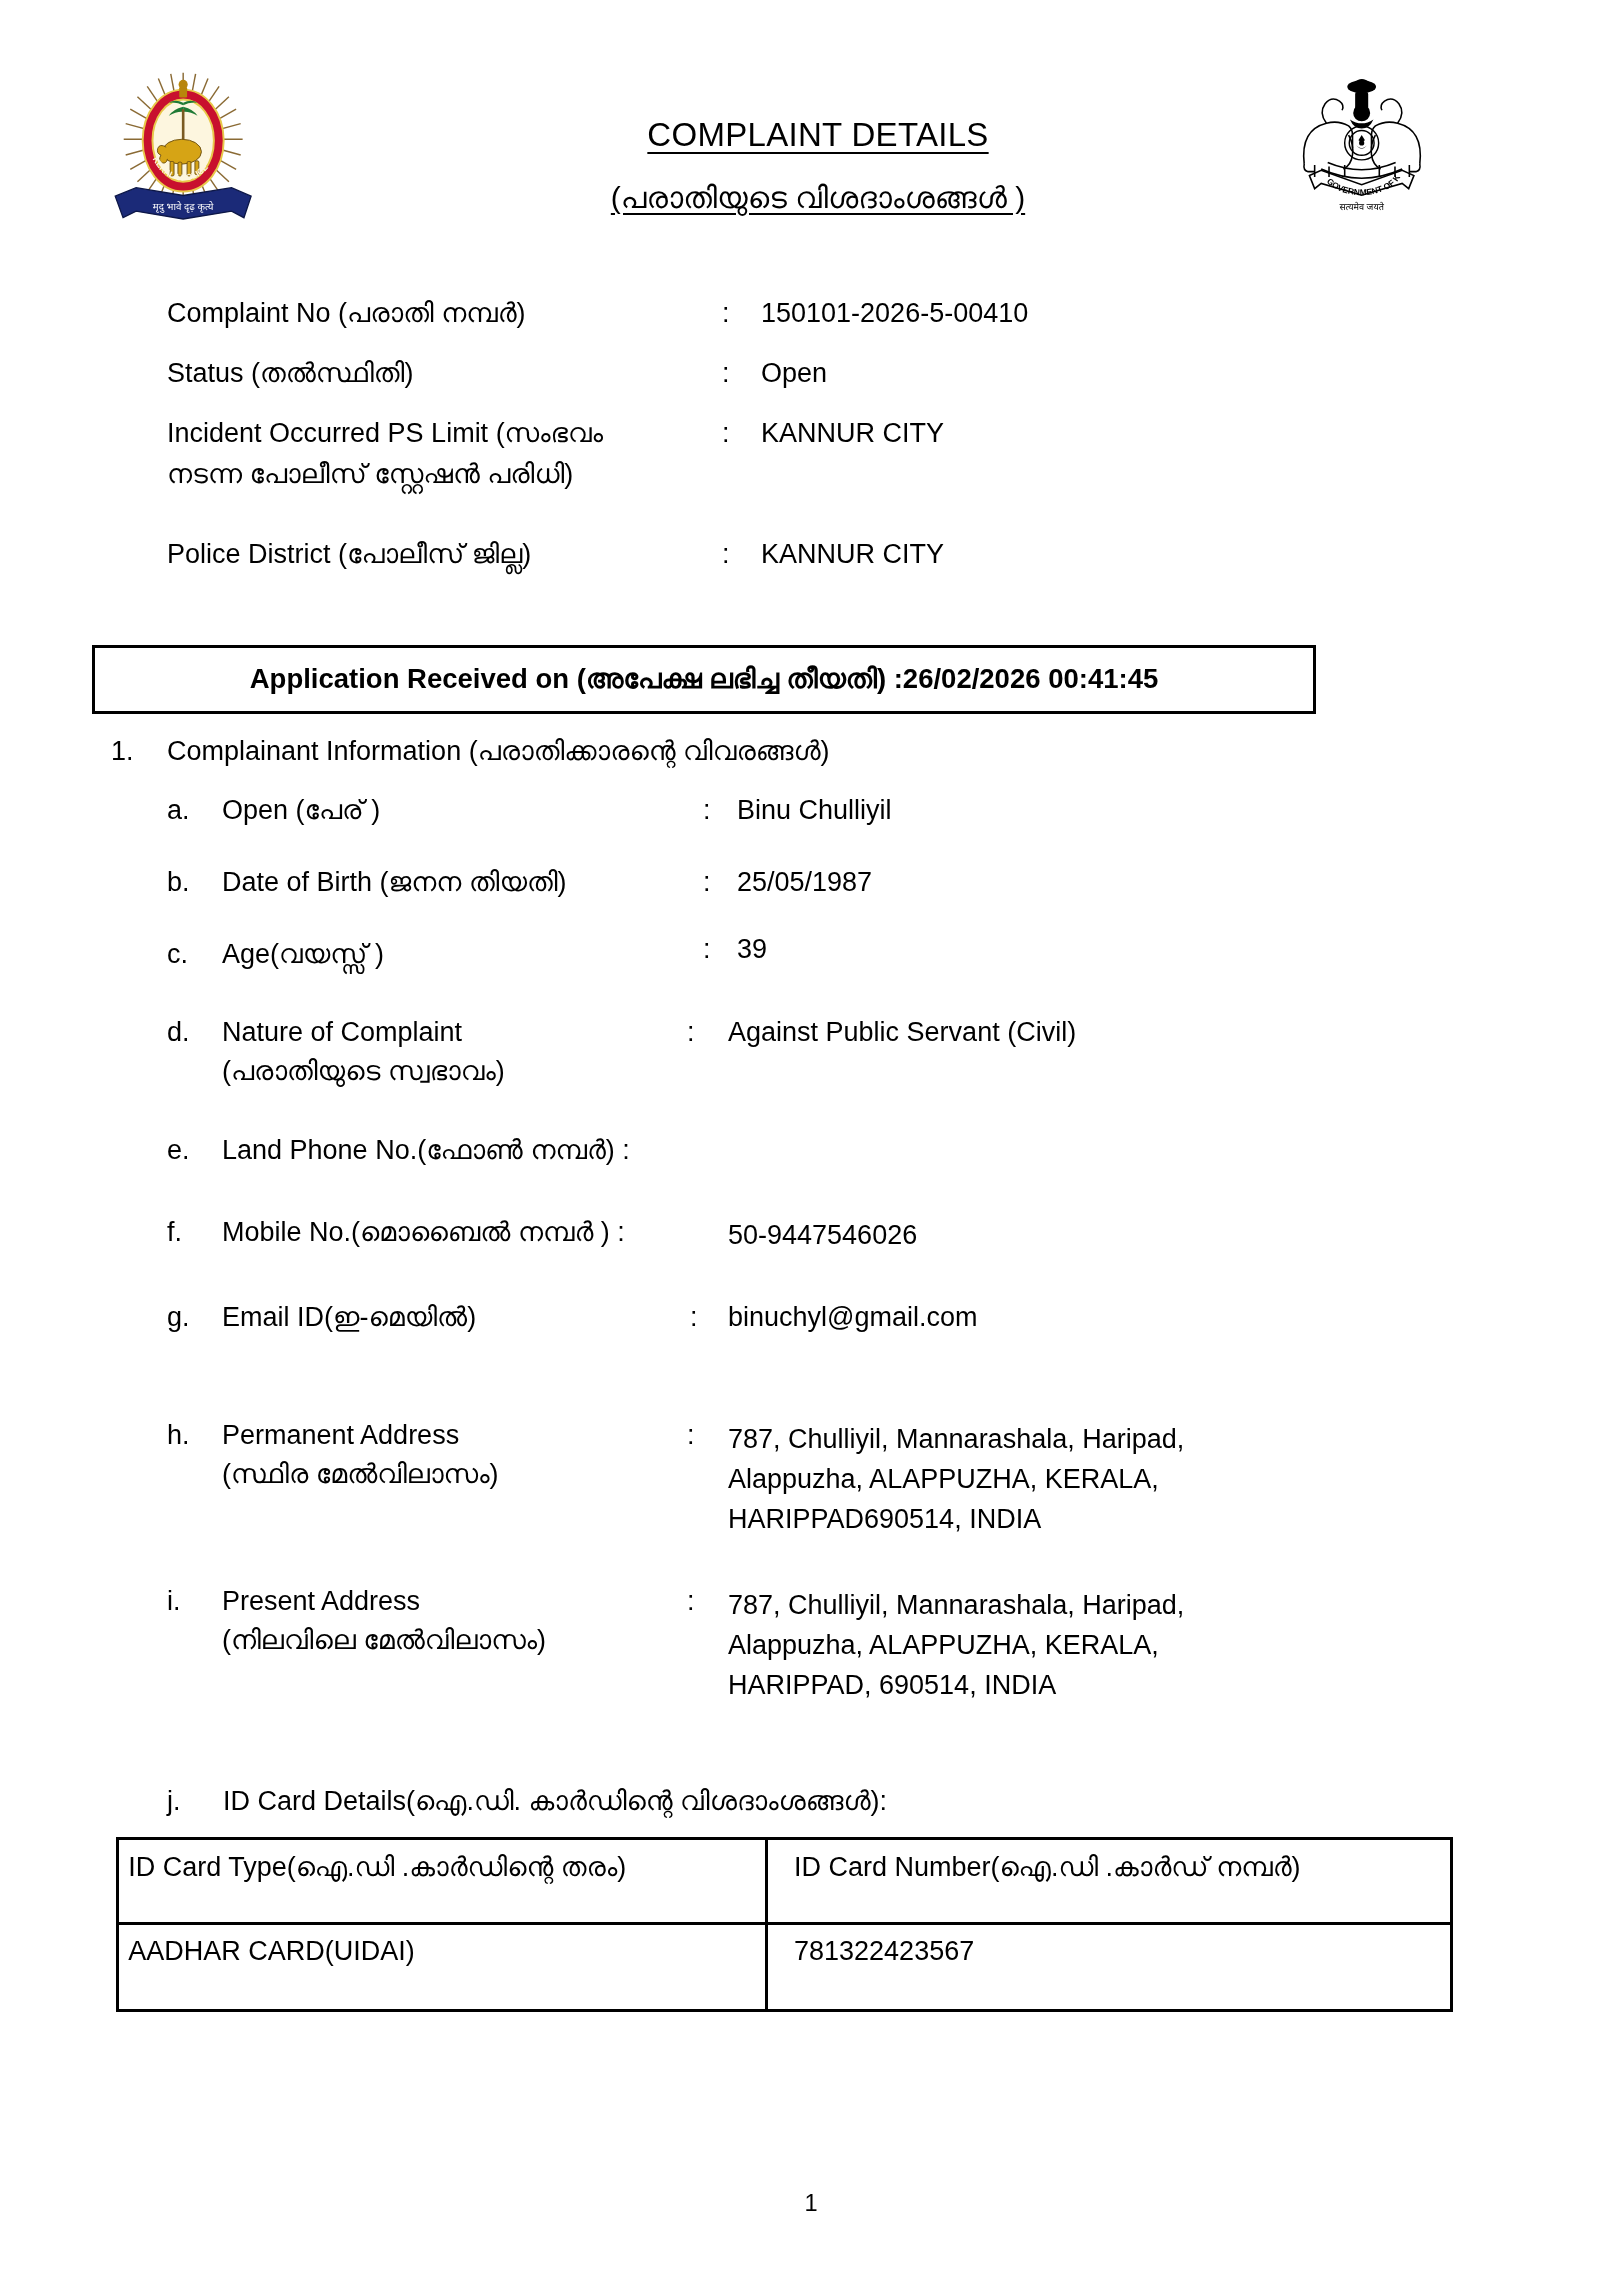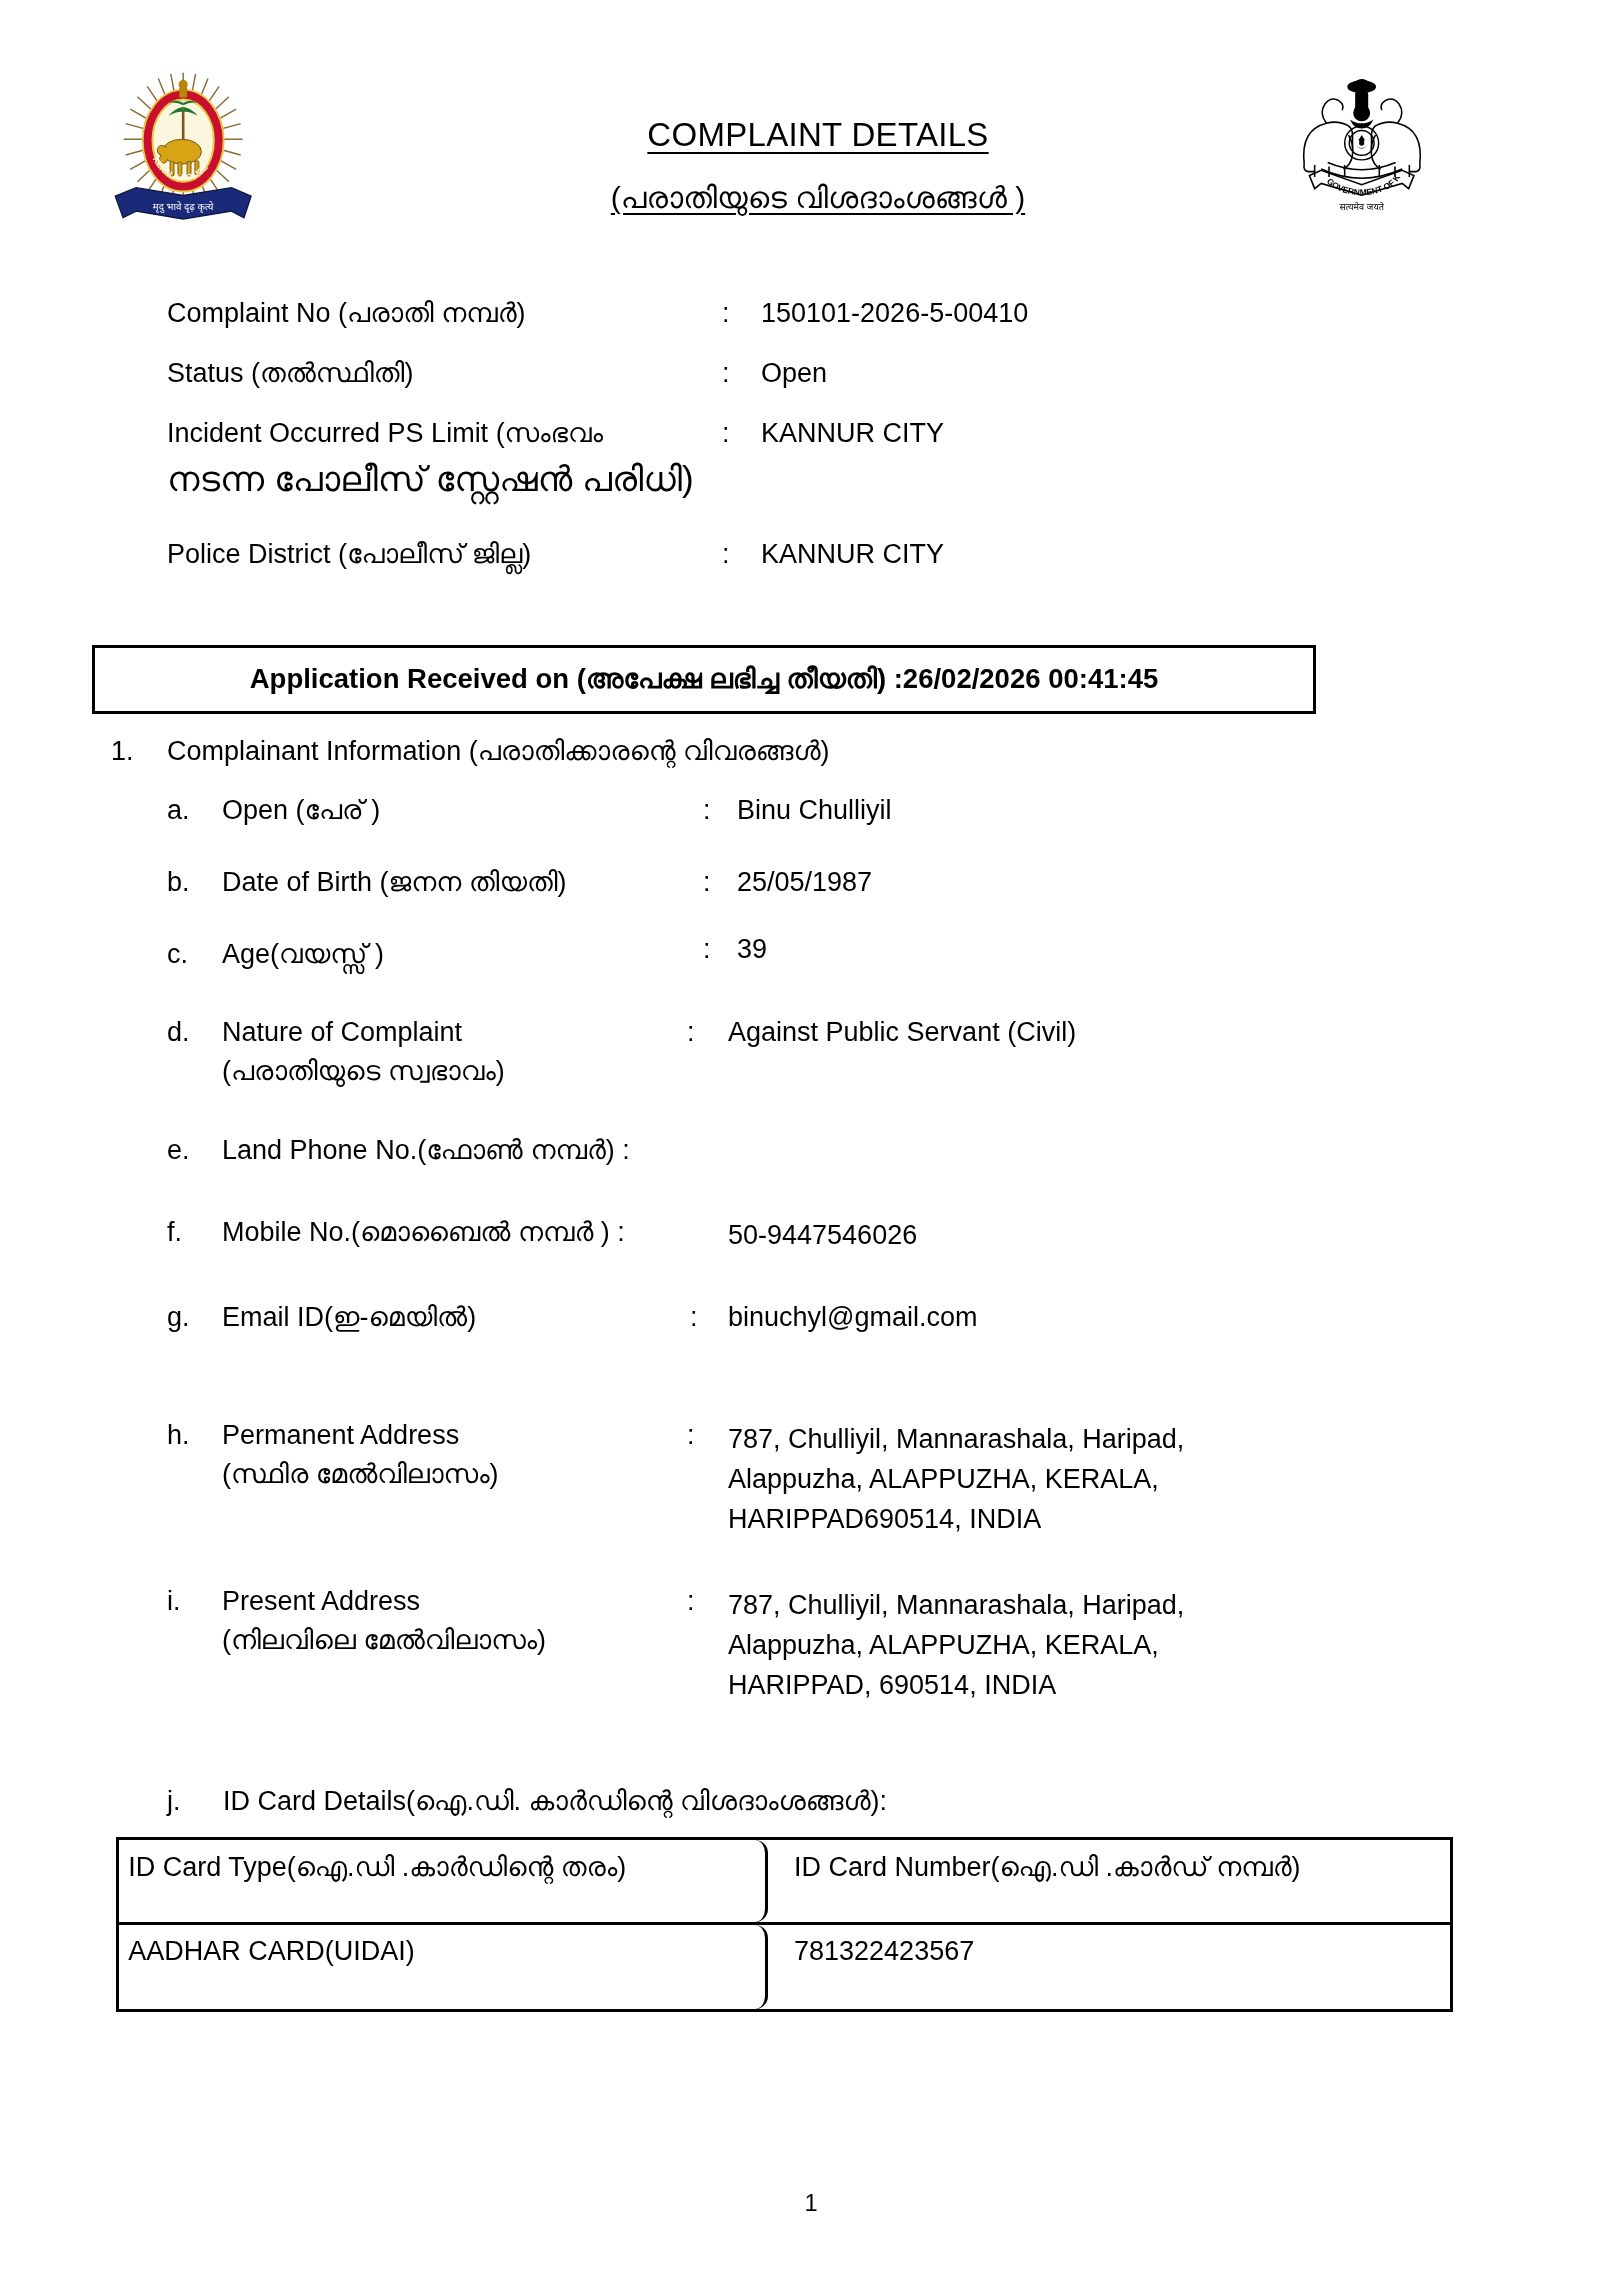--- a/index.html
+++ b/index.html
@@ -93,21 +93,21 @@
   .meta-value {
     position: absolute;
     left: 761px;
     top: 0;
     white-space: nowrap;
   }
   .meta-label-2nd {
     position: absolute;
     left: 167px;
     top: 41px;
-    font-size: 35px;
+    font-size: 27px;
     white-space: nowrap;
   }
 
   
   .banner {
     position: absolute;
     left: 92px;
     top: 645px;
     width: 1224px;
     height: 69px;
@@ -204,21 +204,21 @@
   .idcard-row.top { border-bottom: 3.3px solid #000000; }
   .idcard-cell {
     position: absolute;
     top: 0;
     height: 100%;
     box-sizing: border-box;
     font-size: 27px;
     padding: 11.8px 0 0 9.2px;
     white-space: nowrap;
   }
-  .idcard-cell.c1 { left: 0; width: 649px; border-right: 3.3px solid #000000; border-radius: 13px; }
+  .idcard-cell.c1 { left: 0; width: 649px; border-right: 3.3px solid #000000; }
   .idcard-cell.c2 { left: 649px; width: 682px; padding-left: 26px; }
 
   
   .footer-pageno {
     position: absolute;
     left: 0;
     top: 2190px;
     width: 1622px;
     text-align: center;
     font-size: 23.6px;

